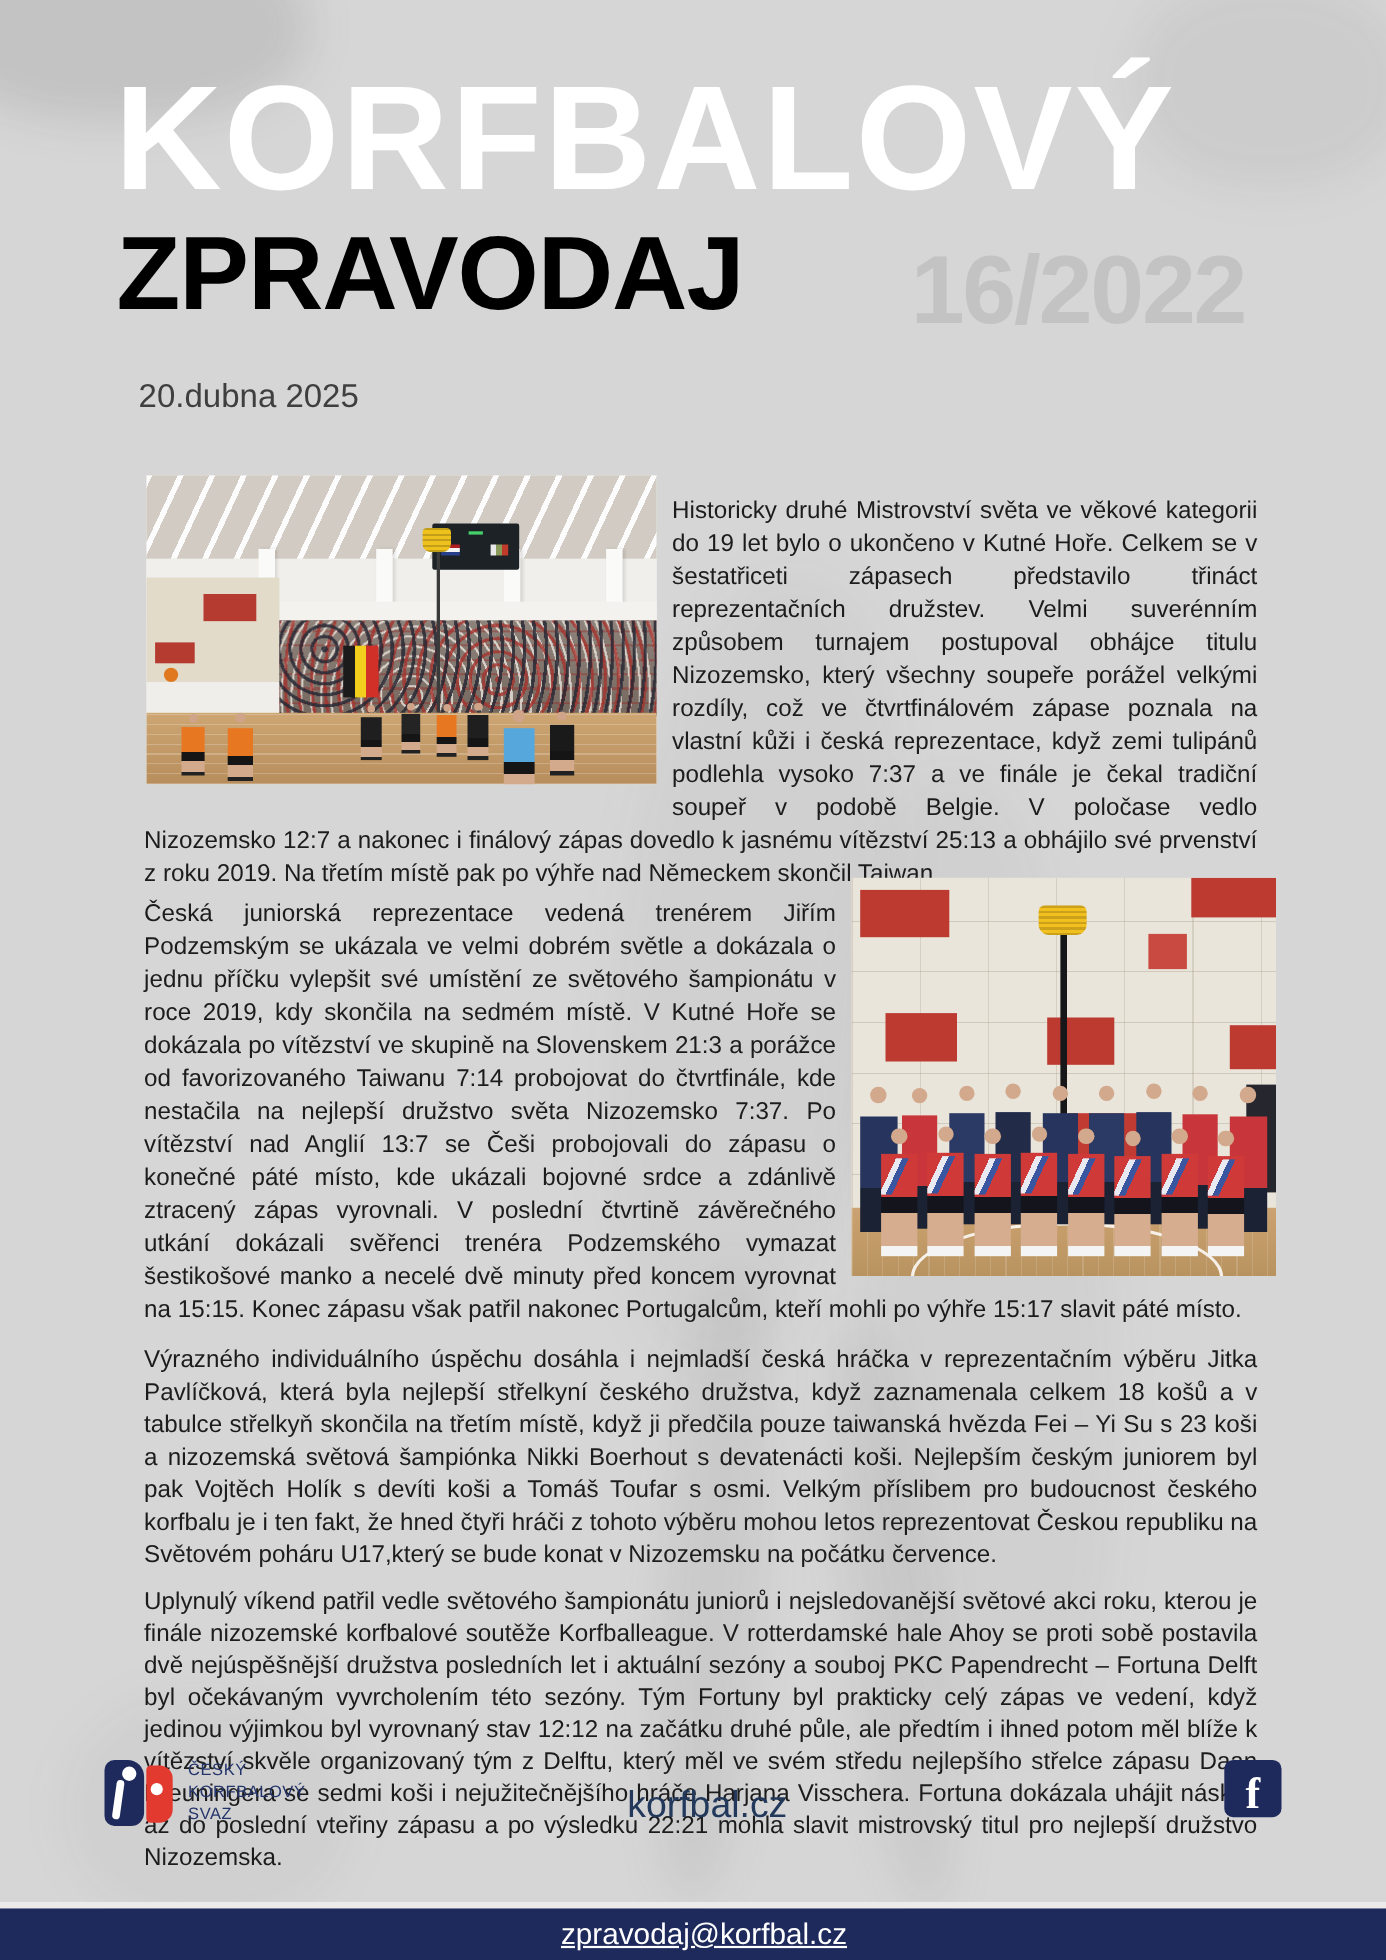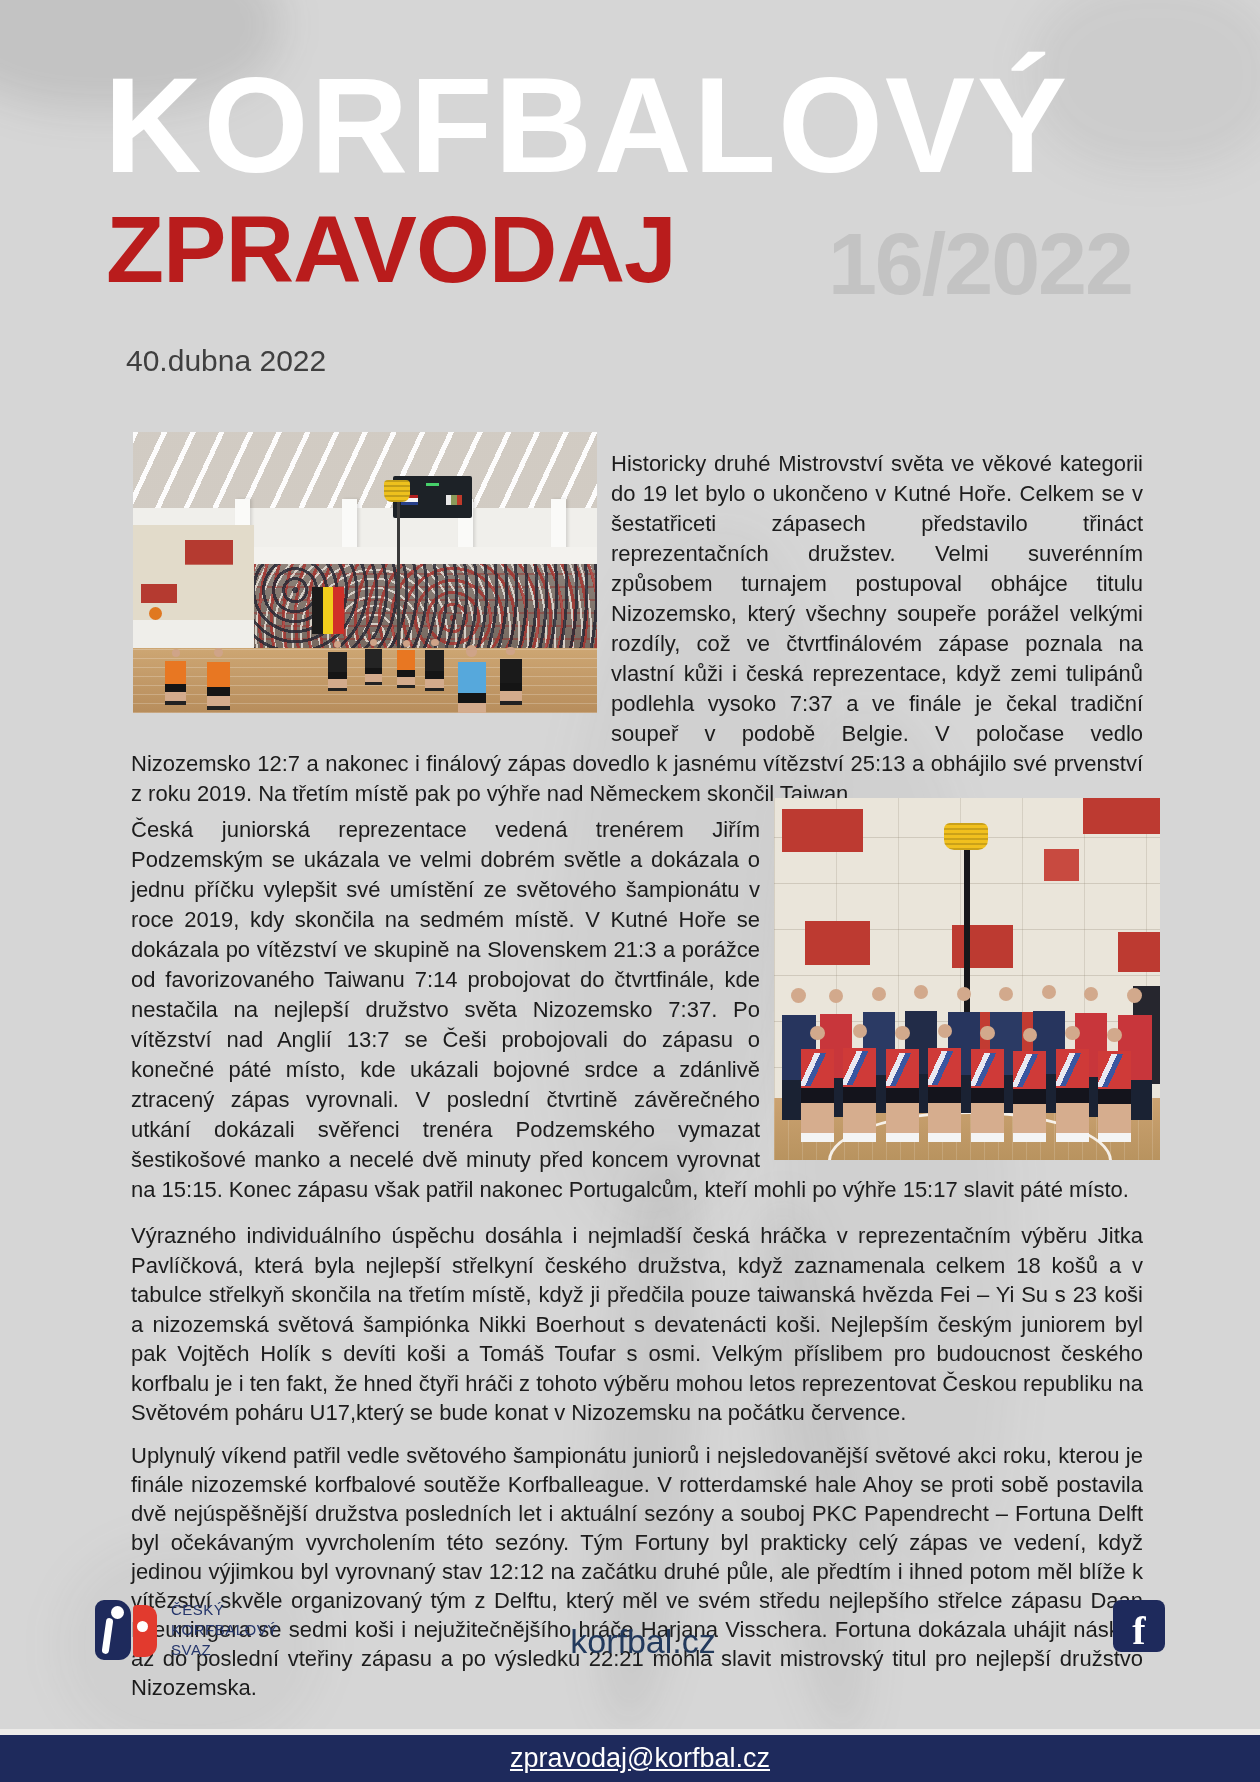--- a/index.html
+++ b/index.html
@@ -14,21 +14,21 @@
   .wm2{left:1030px;top:-20px;width:250px;height:190px;background:rgba(90,90,90,.08);}
   .wm3{left:560px;top:520px;width:250px;height:720px;transform:rotate(7deg);background:rgba(90,90,90,.05);}
   .wm4{left:780px;top:700px;width:230px;height:900px;transform:rotate(-4deg);background:rgba(90,90,90,.05);}
   .wm5{left:600px;top:1150px;width:95px;height:580px;transform:rotate(4deg);background:rgba(70,70,70,.08);}
   .wm6{left:770px;top:1200px;width:85px;height:540px;transform:rotate(-7deg);background:rgba(70,70,70,.08);}
   .wm7{left:60px;top:1540px;width:260px;height:210px;background:rgba(90,90,90,.05);}
   
   .title1{position:absolute;left:104px;top:58px;font-size:135px;font-weight:bold;
           color:#ffffff;letter-spacing:2px;line-height:1;white-space:nowrap;}
   .title2{position:absolute;left:106px;top:202px;font-size:95px;font-weight:bold;
-          color:#b91c1c;letter-spacing:-1px;line-height:1;white-space:nowrap;}
+          color:#000000;letter-spacing:-1px;line-height:1;white-space:nowrap;}
   .issue{position:absolute;right:128px;top:220px;font-size:88px;font-weight:bold;
          color:#c3c3c3;letter-spacing:-2px;line-height:1;white-space:nowrap;}
   .issue-date{position:absolute;left:126px;top:344px;font-size:30px;color:#3f3f3f;}
   
   .article{position:absolute;left:114px;width:1046px;text-align:justify;
            font-size:22px;line-height:30px;color:#1c1c1c;}
   .article p{margin:17px;}
   .a1{top:432px;}
   .a2{top:798px;}
   .a3{top:1204px;line-height:29.5px;}
@@ -135,21 +135,21 @@
   <div class="wm wm2"></div>
   <div class="wm wm3"></div>
   <div class="wm wm4"></div>
   <div class="wm wm5"></div>
   <div class="wm wm6"></div>
   <div class="wm wm7"></div>
 
   <div class="title1">KORFBALOVÝ</div>
   <div class="title2">ZPRAVODAJ</div>
   <div class="issue">16/2022</div>
-  <div class="issue-date">40.dubna 2022</div>
+  <div class="issue-date">20.dubna 2025</div>
 
   <div class="article a1">
     <div class="photo1">
       <div class="ph1-ceiling"></div>
       <div class="ph1-wall"></div>
       <div class="ph1-pillar" style="left:22%;"></div>
       <div class="ph1-pillar" style="left:45%;"></div>
       <div class="ph1-pillar" style="left:70%;"></div>
       <div class="ph1-pillar" style="left:90%;"></div>
       <div class="ph1-rail"></div>

